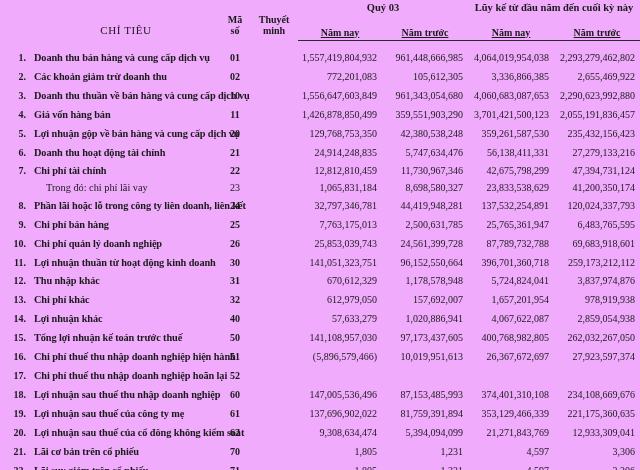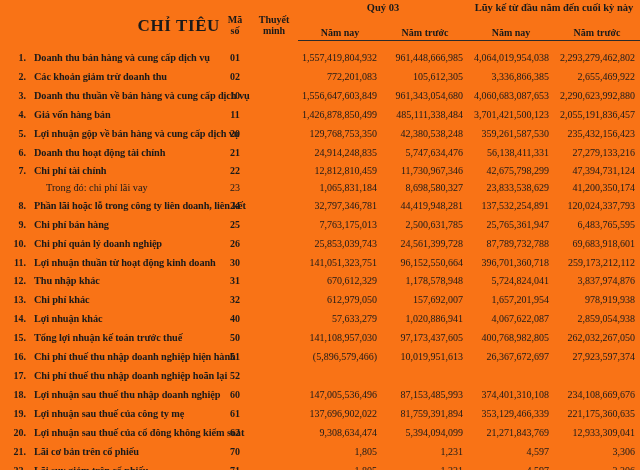--- a/index.html
+++ b/index.html
@@ -13,21 +13,21 @@
     height: 470px;
     overflow: hidden;
     font-family: "Liberation Serif", "DejaVu Serif", serif;
     color: #1a1a1a;
     position: relative;
   }
   #sheet {
     position: relative;
     width: 640px;
     height: 470px;
-    background: #f97316;
+    background: #f0abfc;
   }
   table.fin {
     width: 640px;
     border-collapse: collapse;
     table-layout: fixed;
   }
   
   col.c-num   { width: 32px; }
   col.c-label { width: 188px; }
   col.c-code  { width: 30px; }
@@ -45,40 +45,41 @@
     padding: 0;
   }
   .grp-title {
     text-align: center;
     font-size: 10.5px;
     font-weight: bold;
     padding-bottom: 1px;
     font-style: normal;
   }
   .hd-chitieu {
-    text-align: right;
-    font-size: 17px;
-    font-weight: bold;
+    text-align: center;
+    font-size: 11px;
+    font-weight: normal;
     letter-spacing: 0.6px;
     padding-bottom: 4px;
   }
   .hd-stack {
     text-align: center;
     font-size: 10px;
     font-weight: bold;
     line-height: 1.12;
     padding-bottom: 4px;
     margin-left: 19px;
   }
   .hd-sub {
     text-align: center;
     font-size: 10px;
     font-weight: bold;
     padding: 0 4px 2px 4px;
     border-bottom: 1.15px solid #2b2b2b;
+    text-decoration: underline;
   }
   .hd-spacer { height: 14px; }
   .pad-row td { height: 7px; padding: 0; }
 
   
   tbody td {
     font-size: 10px;
     padding: 0;
     height: 19px;
     vertical-align: middle;
@@ -193,21 +194,21 @@
           <td class="val">961,343,054,680</td>
           <td class="val">4,060,683,087,653</td>
           <td class="val">2,290,623,992,880</td>
         </tr>
         <tr class="main">
           <td class="num">4.</td>
           <td class="label">Giá vốn hàng bán</td>
           <td class="code">11</td>
           <td class="note"></td>
           <td class="val">1,426,878,850,499</td>
-          <td class="val">485,111,338,484</td>
+          <td class="val">359,551,903,290</td>
           <td class="val">3,701,421,500,123</td>
           <td class="val">2,055,191,836,457</td>
         </tr>
         <tr class="main">
           <td class="num">5.</td>
           <td class="label">Lợi nhuận gộp về bán hàng và cung cấp dịch vụ</td>
           <td class="code">20</td>
           <td class="note"></td>
           <td class="val">129,768,753,350</td>
           <td class="val">42,380,538,248</td>

